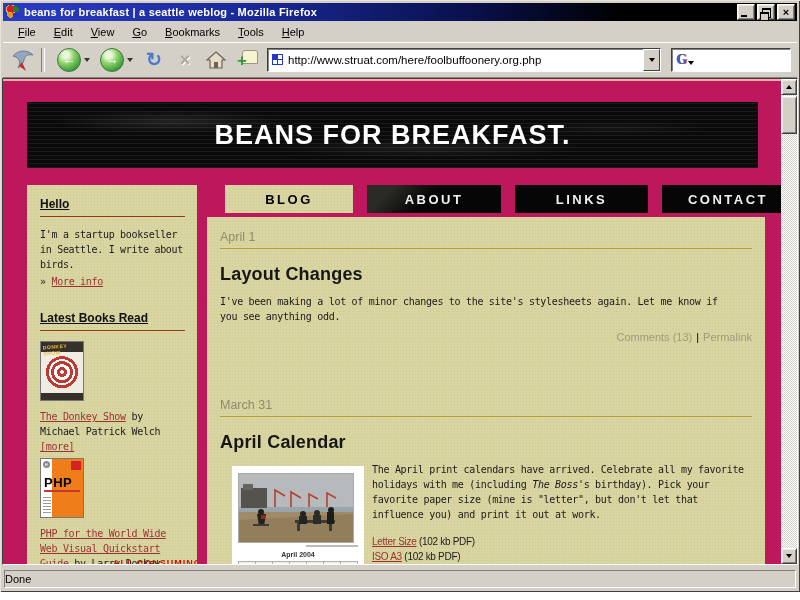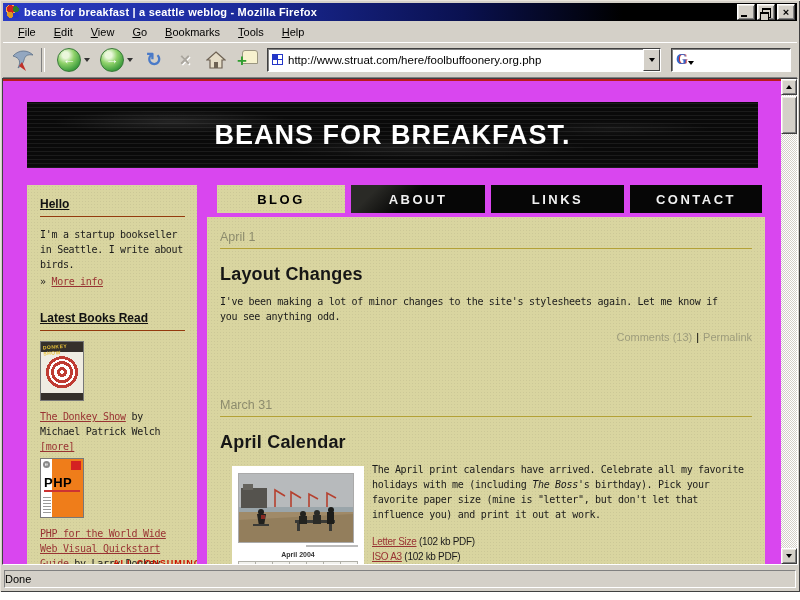--- a/index.html
+++ b/index.html
@@ -64,34 +64,34 @@
   .urldd:after{content:"";border-left:3px solid transparent;border-right:3px solid transparent;border-top:4px solid #000;}
   .searchbox{width:118px;height:22px;flex:none;background:#fff;border:1px solid;
         border-color:#404040 #fff #fff #404040;box-shadow:inset 1px 1px 0 #808080;
         display:flex;align-items:center;}
   .glogo{font-family:"Liberation Serif",serif;font-size:14px;font-weight:bold;color:#3366cc;
         margin:0 1px 0 4px;text-shadow:1px 0 0 #c33;}
   .gdd{border-left:3px solid transparent;border-right:3px solid transparent;border-top:4px solid #000;margin-top:6px;}
   
   .content-outer{position:absolute;top:78px;left:2px;right:2px;bottom:27px;
         border:1px solid;border-color:#404040 #fff #fff #404040;background:#000;}
-  .page{position:absolute;left:0;top:0;right:16px;bottom:0;background:#d946ef;overflow:hidden;
-        border-top:2px solid #b91c1c;}
+  .page{position:absolute;left:0;top:0;right:16px;bottom:0;background:#be185d;overflow:hidden;
+        border-top:2px solid #fca5a5;}
   
   .siteheader{position:absolute;left:24px;top:21px;width:731px;height:66px;background:#0a0a0a;
       background-image:
         repeating-linear-gradient(0deg, rgba(255,255,255,.07) 0 1px, transparent 1px 4px),
         radial-gradient(ellipse 120px 12px at 20% 30%, rgba(255,255,255,.10), transparent),
         radial-gradient(ellipse 160px 10px at 55% 70%, rgba(255,255,255,.08), transparent),
         radial-gradient(ellipse 100px 8px at 80% 40%, rgba(255,255,255,.05), transparent);
       display:flex;align-items:center;justify-content:center;}
   .site-title{color:#fff;font-size:27px;font-weight:bold;letter-spacing:1px;
       font-family:"Liberation Sans",sans-serif;}
   
-  .tabs{position:absolute;left:214px;top:104px;height:28px;display:flex;gap:6px;}
+  .tabs{position:absolute;left:222px;top:104px;height:28px;display:flex;gap:14px;}
   .tab{height:28px;background:#060606;color:#f0f0f0;display:flex;align-items:center;
        justify-content:center;font-size:13px;font-weight:bold;letter-spacing:2.5px;
        font-family:"Liberation Sans",sans-serif;}
   .tab.active{background:#d9d5a0;color:#000;
       background-image:radial-gradient(rgba(0,0,0,.06) .5px, transparent 1px);background-size:3px 3px;}
   .tab-blog{width:128px;} .tab-about{width:134px;background-image:linear-gradient(135deg,#2a2a26 0 18%,#060606 45%);}
   .tab-links{width:133px;} .tab-contact{width:132px;}
   
   .khaki{background-color:#d9d5a0;
       background-image:radial-gradient(rgba(0,0,0,.06) .5px, transparent 1px);background-size:3px 3px;}

